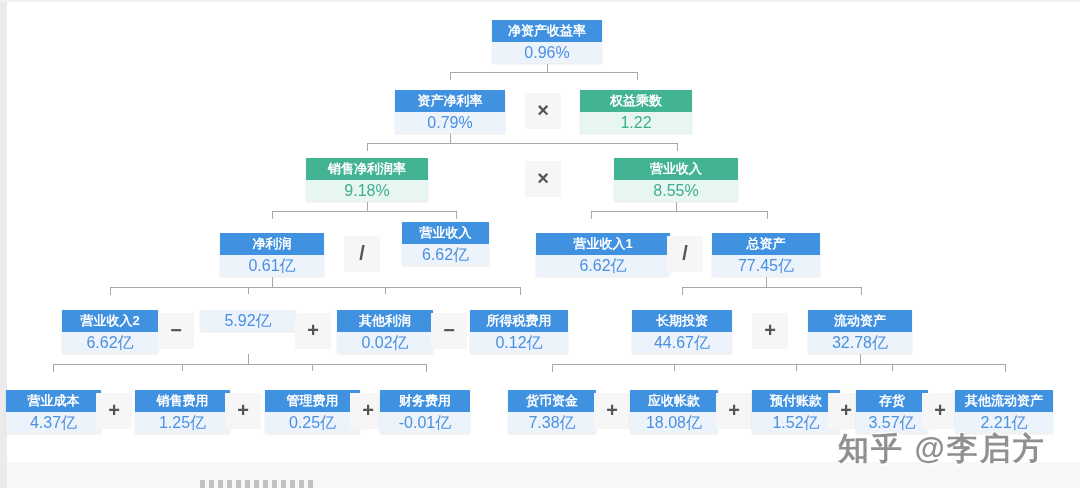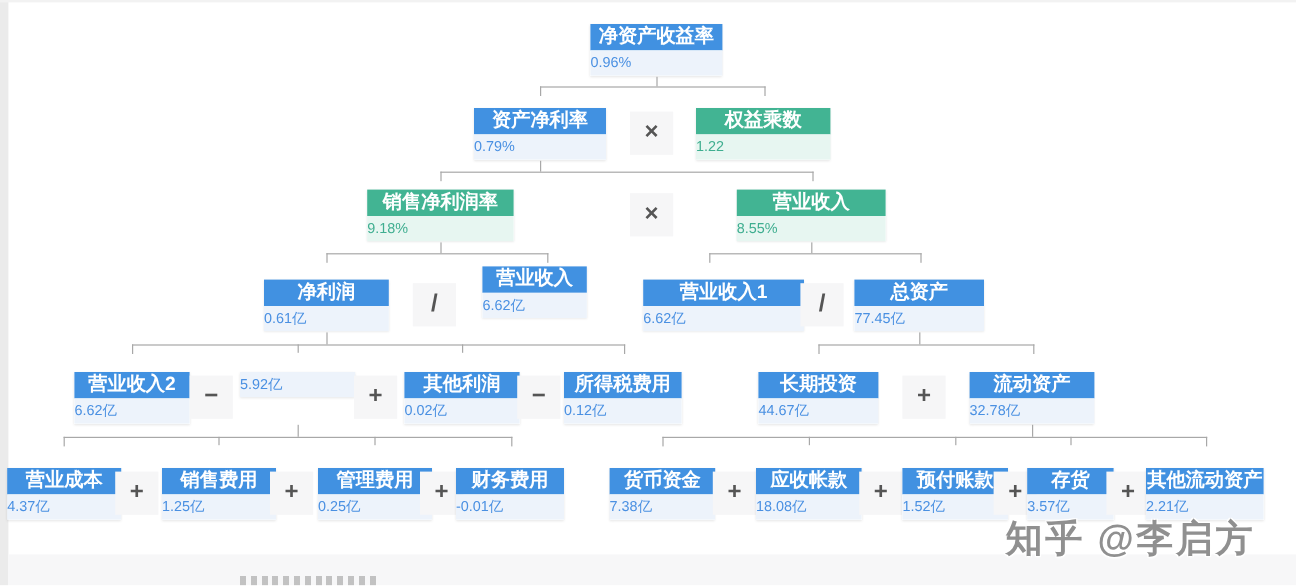--- a/index.html
+++ b/index.html
@@ -5,22 +5,22 @@
   html,body{margin:0;padding:0;background:#fff;}
   #canvas{
     position:relative;width:1080px;height:488px;overflow:hidden;
     background:#ffffff;font-family:"Liberation Sans","DejaVu Sans",sans-serif;
   }
   .left-strip{position:absolute;left:0;top:0;width:7px;height:488px;background:#ebebeb;}
   .top-line{position:absolute;left:0;top:0;width:1080px;height:2px;background:#f2f2f2;}
   .bottom-strip{position:absolute;left:7px;top:462px;width:1073px;height:26px;background:#f7f7f8;}
 
   .node{position:absolute;box-shadow:0 1px 2px rgba(0,0,0,.10);}
-  .node .hd{height:22px;line-height:22px;color:#fff;font-size:16px;font-weight:bold;text-align:center;white-space:nowrap;overflow:hidden;}
-  .node .vl{height:21px;line-height:21px;font-size:12px;white-space:nowrap;}
+  .node .hd{height:22px;line-height:22px;color:#fff;font-size:13px;font-weight:bold;text-align:center;white-space:nowrap;overflow:hidden;}
+  .node .vl{height:21px;line-height:21px;font-size:16px;text-align:center;white-space:nowrap;}
   .blue  .hd{background:#4191e1;}
   .blue  .vl{background:#edf3fb;color:#4a90e2;}
   .green .hd{background:#42b493;}
   .green .vl{background:#e7f6f1;color:#3fae90;}
 
   .op{position:absolute;transform:translate(-50%,-50%);width:36px;height:36px;line-height:35px;
       text-align:center;background:#f6f6f7;color:#555;font-size:20px;font-weight:bold;}
 
   .stub{position:absolute;width:1px;background:#a8a8a8;}
   .bracket{position:absolute;border-top:1px solid #a8a8a8;border-left:1px solid #a8a8a8;border-right:1px solid #a8a8a8;}

